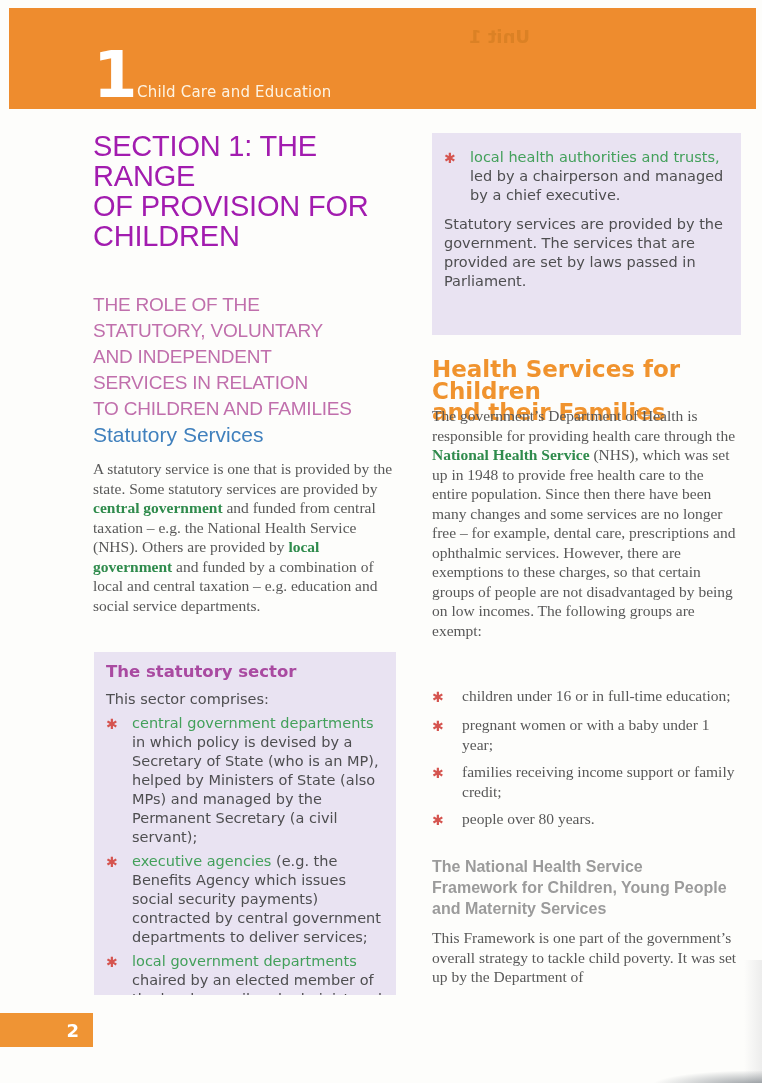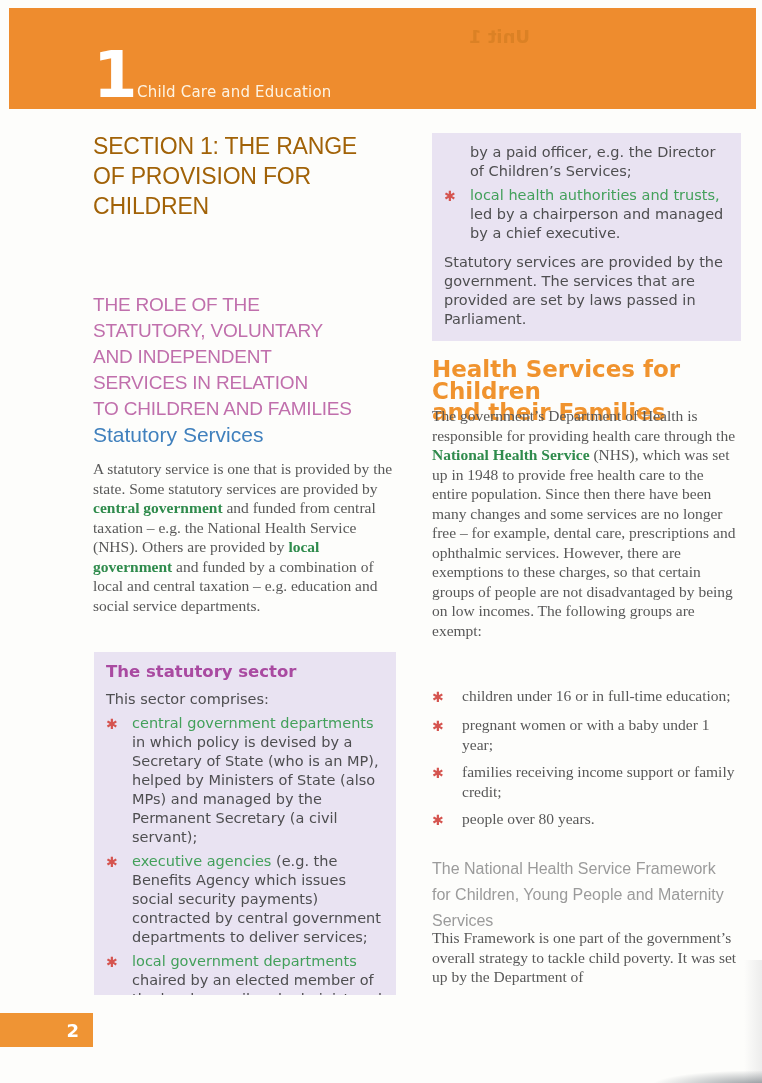--- a/index.html
+++ b/index.html
@@ -36,22 +36,22 @@
 
   
   .serif { font-family: "Liberation Serif", serif; font-size: 15.5px; line-height: 19.5px; color: #585858; }
   .serif .g { color: #2f8b4c; font-weight: 700; }
   .sans-box { font-family: "DejaVu Sans", sans-serif; font-size: 14.5px; line-height: 19px; color: #4e4e50; }
   .gs { color: #43a05b; }
 
   
   .section-title {
     position: absolute; left: 93px; top: 131px; width: 315px;
-    font-size: 23px; line-height: 30px; font-weight: 400;
-    color: #a16207; white-space: pre-line; letter-spacing: -0.2px;
+    font-size: 29px; line-height: 30px; font-weight: 400;
+    color: #a21caf; white-space: pre-line; letter-spacing: -0.2px;
   }
   .section-intro {
     position: absolute; left: 93px; top: 193px; width: 308px;
     font-family: "DejaVu Sans", sans-serif;
     font-size: 12.8px; line-height: 17.4px; color: #6c63ae;
   }
   .role-title {
     position: absolute; left: 93px; top: 292px; width: 315px;
     font-size: 19px; line-height: 26px; font-weight: 400;
     color: #c06fac; white-space: pre-line; letter-spacing: -0.2px;
@@ -93,21 +93,21 @@
     font-size: 23px; line-height: 21.5px; font-weight: 700;
     color: #f0932e; white-space: pre-line;
   }
   .health-para { position: absolute; left: 432px; top: 406px; width: 310px; }
   .exempt-list { position: absolute; left: 432px; top: 686px; width: 310px; list-style: none; }
   .exempt-list li { display: flex; margin-bottom: 8px; }
   .exempt-list .ast { flex: 0 0 30px; padding-top: 2px; }
   .framework-heading {
     position: absolute; left: 432px; top: 856px; width: 295px;
     font-family: "Liberation Sans", sans-serif;
-    font-size: 16px; line-height: 26px; font-weight: 400; color: #9b9b9b;
+    font-size: 16px; line-height: 21px; font-weight: 700; color: #9b9b9b;
   }
   .framework-para { position: absolute; left: 432px; top: 928px; width: 310px; }
 
   
   .page-tab {
     position: absolute; left: 0; top: 1013px; width: 93px; height: 34px;
     background: #ef9434;
     display: flex; align-items: center; justify-content: flex-end;
     padding-right: 14px;
   }
@@ -166,21 +166,20 @@
         <span class="bullet-text"><span class="gs">executive agencies</span><span> (e.g. the Benefits Agency which issues social security payments) contracted by central government departments to deliver services;</span></span>
       </li>
         <li>
         <span class="ast">✱</span>
         <span class="bullet-text"><span class="gs">local government departments</span><span> chaired by an elected member of the local council and administered</span></span>
       </li>
       </ul>
   </div>
 
   <div class="infobox box-right sans-box">
-    <div class="hang-text">by a paid officer, e.g. the Director of Children’s Services;</div>
     <ul class="blist">
         <li>
         <span class="ast">✱</span>
         <span class="bullet-text"><span class="gs">local health authorities and trusts,</span><span> led by a chairperson and managed by a chief executive.</span></span>
       </li>
       </ul>
     <div class="box-closing">Statutory services are provided by the government. The services that are provided are set by laws passed in Parliament.</div>
   </div>
 
   <h3 class="health-heading">Health Services for Children

